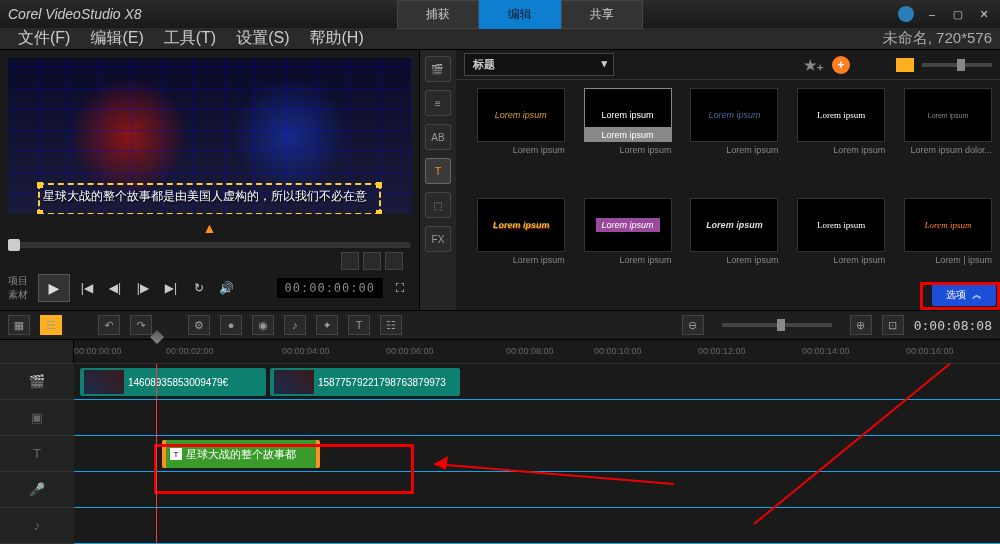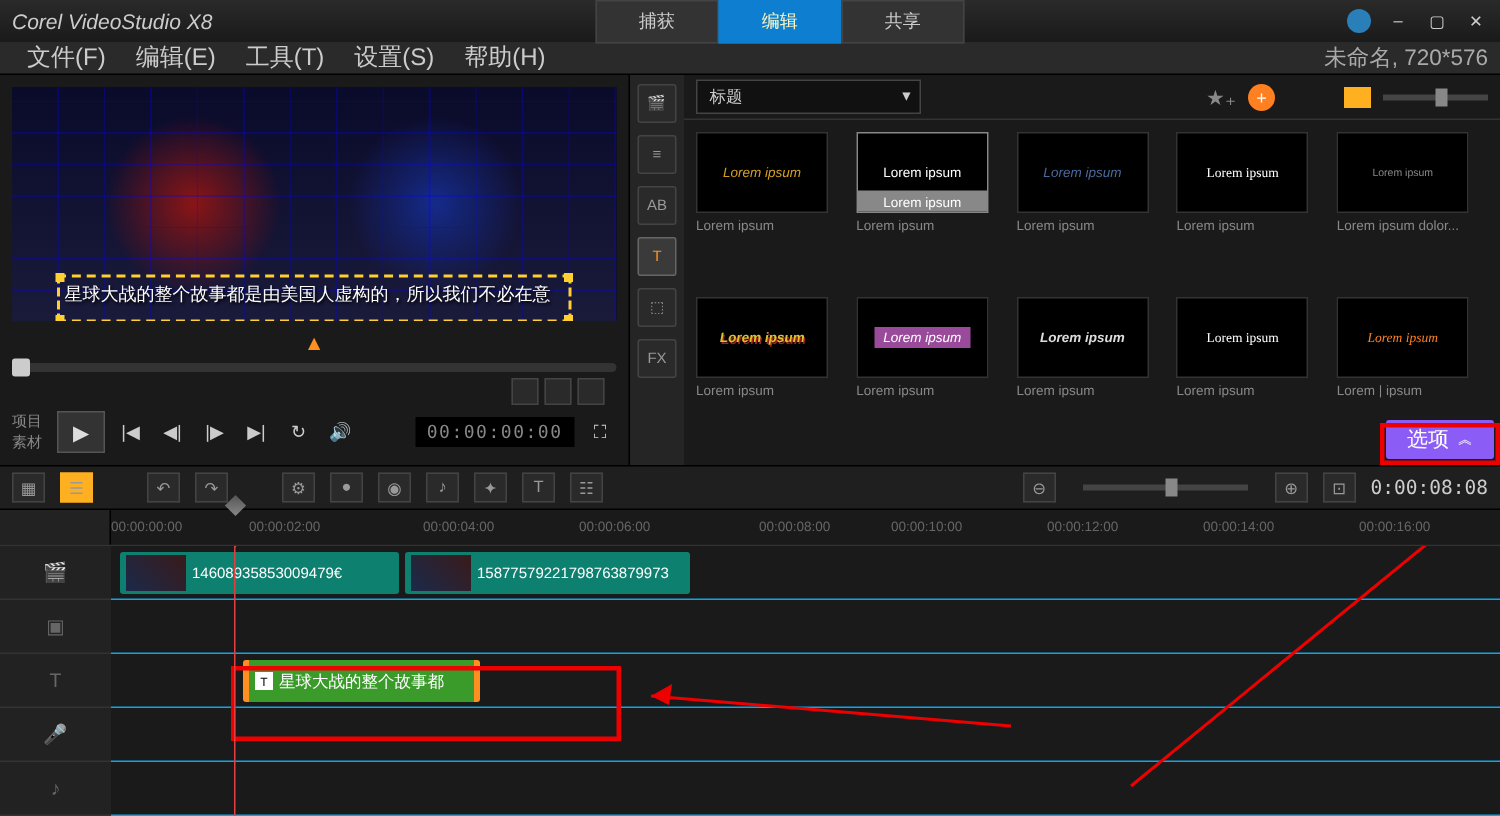--- a/index.html
+++ b/index.html
@@ -3,21 +3,21 @@
 <meta charset="utf-8">
 <style>
   *{margin:0;padding:0;box-sizing:border-box;font-family:"Microsoft YaHei",Arial,sans-serif;}
   body{background:#1a1a1a;color:#ccc;font-size:11px;overflow:hidden;width:1000px;height:544px;}
   
   
   .titlebar{height:28px;background:linear-gradient(#2a2a2a,#1a1a1a);display:flex;align-items:center;padding:0 8px;}
   .titlebar .title{color:#ccc;font-size:14px;font-style:italic;flex:0 0 auto;}
   .titlebar .tabs{display:flex;margin:0 auto;}
   .titlebar .tab{padding:5px 28px;background:#333;border:1px solid #444;color:#ccc;font-size:12px;}
-  .titlebar .tab.active{background:#0e7fd0;border-color:#0e7fd0;color:#fef9c3;}
+  .titlebar .tab.active{background:#0e7fd0;border-color:#0e7fd0;color:#0f172a;}
   .titlebar .controls{display:flex;gap:10px;align-items:center;}
   .titlebar .icon-btn{width:16px;height:16px;display:flex;align-items:center;justify-content:center;}
   .globe{width:16px;height:16px;border-radius:50%;background:#2a7fb8;}
 
   
   .menubar{height:22px;background:#2a2a2a;display:flex;align-items:center;padding:0 8px;border-bottom:1px solid #000;}
   .menubar .item{padding:3px 10px;color:#ccc;font-size:16px;}
   .menubar .right{margin-left:auto;color:#aaa;font-size:15px;}
 
   
@@ -47,37 +47,37 @@
   .proj-label{font-size:10px;color:#888;display:flex;flex-direction:column;margin-right:4px;}
   .cut-btns{display:flex;gap:4px;margin-left:auto;margin-right:8px;}
   .cut-btns .b{width:18px;height:18px;background:#2a2a2a;border:1px solid #444;}
 
   
   .library-panel{flex:1;background:#1a1a1a;display:flex;position:relative;}
   .lib-sidebar{width:36px;background:#252525;display:flex;flex-direction:column;padding-top:6px;gap:8px;align-items:center;}
   .lib-sidebtn{width:26px;height:26px;background:#2a2a2a;border:1px solid #444;border-radius:2px;display:flex;align-items:center;justify-content:center;font-size:10px;color:#999;}
   .lib-sidebtn.active{background:#3a3a3a;border-color:#666;color:#ff9020;}
   .lib-content{flex:1;display:flex;flex-direction:column;}
-  .lib-toolbar{height:30px;display:flex;align-items:center;padding:0 8px;gap:8px;border-bottom:1px solid #333;}
+  .lib-toolbar{height:30px;display:flex;align-items:center;padding:0 8px;gap:8px;border-bottom:1px solid #333;font-weight:bold;}
   .lib-dropdown{background:#111;border:1px solid #444;padding:3px 20px 3px 8px;color:#ccc;font-size:11px;min-width:150px;position:relative;}
   .lib-dropdown::after{content:"▾";position:absolute;right:6px;}
   .lib-toolbar .rbtns{margin-left:auto;display:flex;gap:8px;align-items:center;}
   .star-btn{color:#888;font-size:14px;}
   .plus-btn{width:18px;height:18px;border-radius:50%;background:#ff8020;color:#fff;display:flex;align-items:center;justify-content:center;font-size:12px;}
   .view-btn{width:18px;height:14px;background:#ffb020;}
   .slider{width:70px;height:4px;background:#444;position:relative;}
   .slider .knob{position:absolute;left:50%;top:-4px;width:8px;height:12px;background:#888;}
   .lib-grid{flex:1;display:grid;grid-template-columns:repeat(5,1fr);gap:6px;padding:8px;overflow:hidden;}
-  .lib-item{display:flex;flex-direction:column;align-items:flex-start;}
+  .lib-item{display:flex;flex-direction:column;align-items:flex-end;}
   .lib-thumb{width:88px;height:54px;background:#000;border:1px solid #333;display:flex;align-items:center;justify-content:center;font-size:9px;position:relative;}
   .lib-thumb.sel{border-color:#888;}
   .lib-thumb.sel::after{content:"";position:absolute;left:0;right:0;bottom:0;height:14px;background:#888;}
   .lib-thumb.sel .inner-label{position:absolute;bottom:1px;z-index:1;font-size:9px;color:#fff;}
   .lib-label{font-size:9px;color:#888;margin-top:3px;white-space:nowrap;overflow:hidden;text-overflow:ellipsis;max-width:92px;}
-  .options-btn{position:absolute;right:4px;bottom:4px;background:#8b5cf6;color:#fff;padding:4px 14px;font-size:14px;border-radius:2px;display:flex;align-items:center;gap:6px;}
+  .options-btn{position:absolute;right:4px;bottom:4px;background:#1d4ed8;color:#fff;padding:4px 14px;font-size:10px;border-radius:2px;display:flex;align-items:center;gap:6px;}
   .options-btn::after{content:"︽";font-size:10px;}
   .red-box1{position:absolute;right:0;bottom:0;width:80px;height:28px;border:3px solid #e00;pointer-events:none;}
 
   
   .tl-toolbar{height:30px;background:#1f1f1f;border-top:1px solid #000;border-bottom:1px solid #000;display:flex;align-items:center;padding:0 8px;gap:10px;}
   .tl-toolbar .btn{width:22px;height:20px;background:#2a2a2a;border:1px solid #444;display:flex;align-items:center;justify-content:center;font-size:11px;color:#999;}
   .tl-toolbar .btn.yellow{background:#ffb020;border-color:#ffb020;}
   .tl-toolbar .tc{margin-left:auto;color:#ccc;font-family:monospace;font-size:13px;}
   .tl-toolbar .zoom-slider{width:110px;height:4px;background:#444;margin:0 8px;position:relative;}
   .tl-toolbar .zoom-slider .k{position:absolute;left:50%;top:-4px;width:8px;height:12px;background:#888;}

